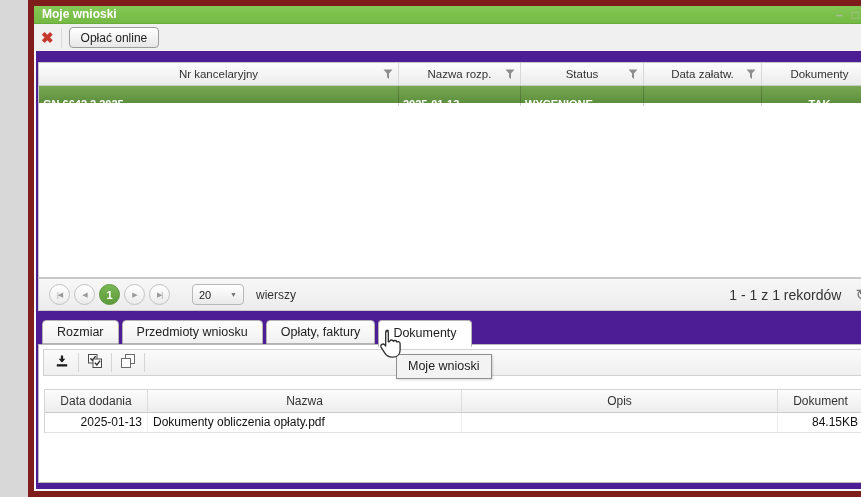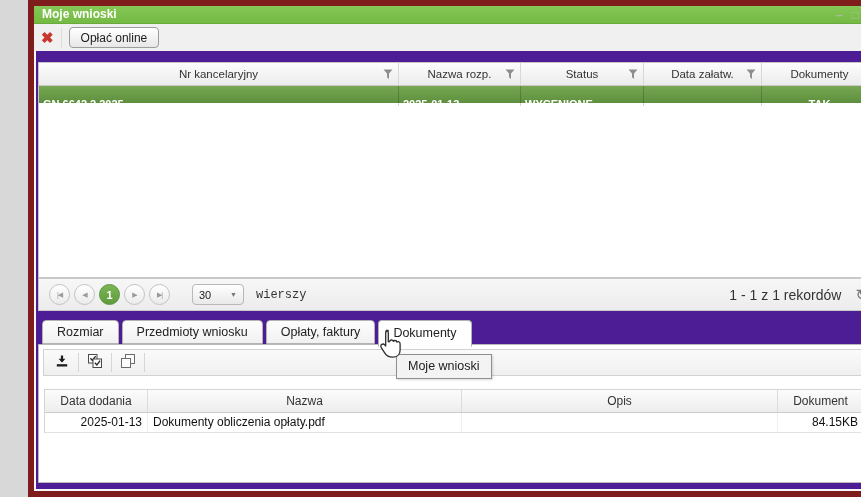--- a/index.html
+++ b/index.html
@@ -66,21 +66,21 @@
   .pg-btn.active {
     background:linear-gradient(#7ab755,#5f9a3c); border-color:#589338; color:#fff;
     font-size:11px; font-weight:bold; letter-spacing:0;
   }
   .pg-dropdown {
     margin-left:18px; width:52px; height:21px; border:1px solid #b8b8b8; border-radius:4px;
     background:linear-gradient(#ffffff,#e9e9e9); display:flex; align-items:center;
     justify-content:space-between; padding:0 6px; font-size:11px; color:#222;
   }
   .pg-dropdown .arrow { font-size:7px; color:#777; }
-  .pg-rows-label { margin-left:8px; font-size:12px; color:#333;font-family:Liberation Mono, monospace; }
+  .pg-rows-label { margin-left:8px; font-size:12px; color:#333; }
   .pg-right { margin-left:auto; display:flex; align-items:center; gap:14px; }
   .pg-records { font-size:14px; color:#333; }
   .pg-refresh { font-size:15px; color:#777; line-height:15px; }
   
   .tabbar { position:absolute; top:314px; left:8px; display:flex; gap:3px; z-index:2; }
   .tab {
     height:24px; padding:0 14px; font-size:12.5px; color:#222; line-height:23px;
     background:linear-gradient(#fdfdfd,#f1f1f1);
     border:1px solid #b3b3b3; border-radius:4px 4px 0 0;
   }
@@ -183,21 +183,21 @@
       </div>
   </div>
 
   <div class="pager">
     <div class="pg-btn">|◀</div>
     <div class="pg-btn">◀</div>
     <div class="pg-btn active">1</div>
     <div class="pg-btn">▶</div>
     <div class="pg-btn">▶|</div>
     <div class="pg-dropdown">
-      <span>30</span>
+      <span>20</span>
       <span class="arrow">▼</span>
     </div>
     <span class="pg-rows-label">wierszy</span>
     <div class="pg-right">
       <span class="pg-records">1 - 1 z 1 rekordów</span>
       <span class="pg-refresh">↻</span>
     </div>
   </div>
 
   <div class="tabbar">

